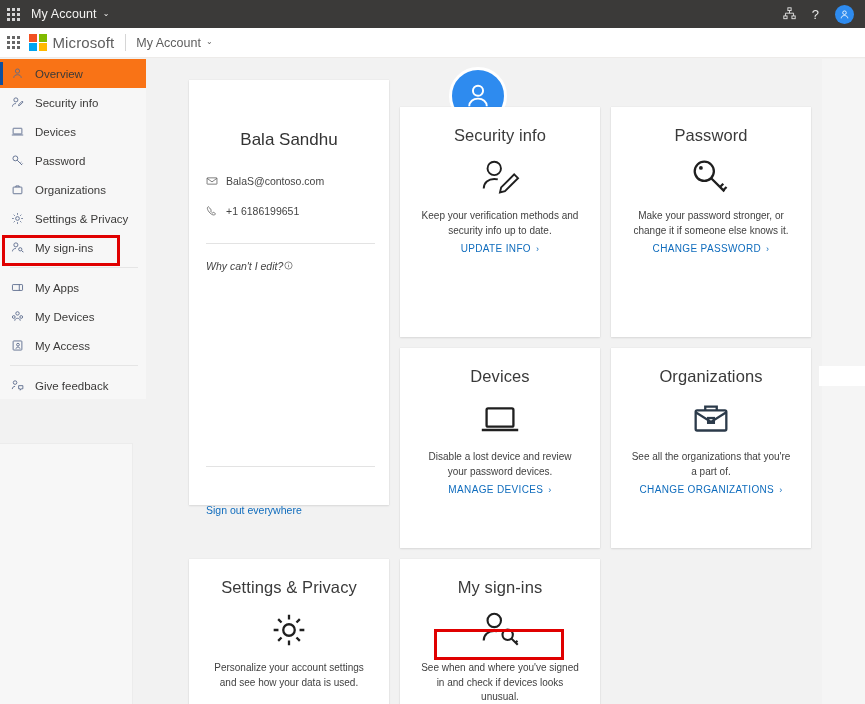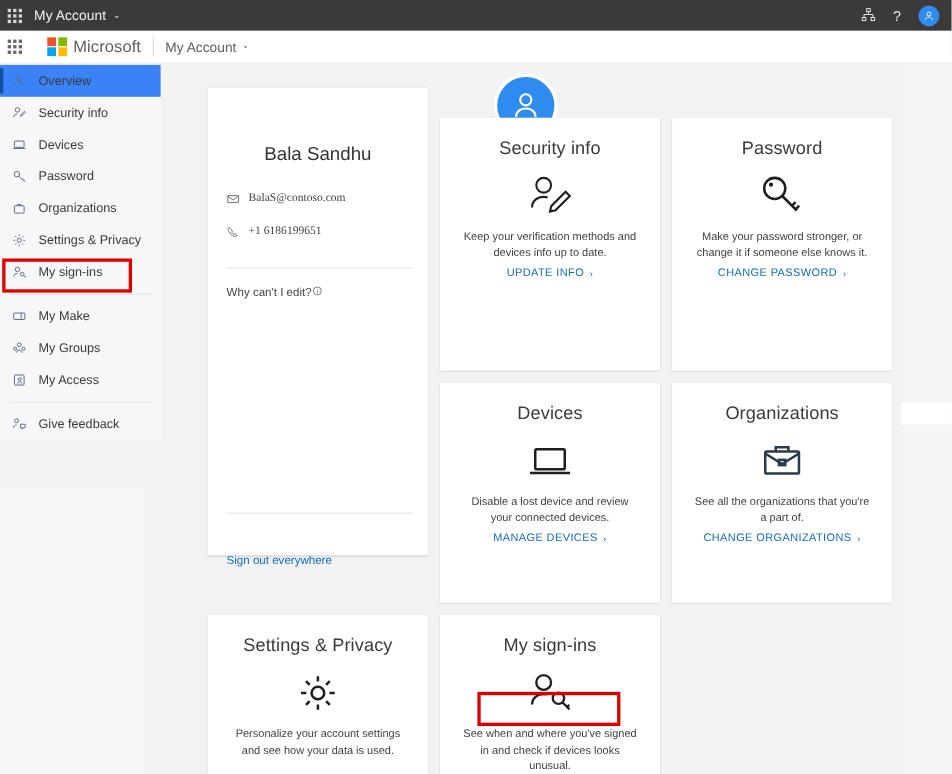--- a/index.html
+++ b/index.html
@@ -36,40 +36,40 @@
   }
 
   
   .msheader {
     position: absolute; left: 0; top: 28px; width: 865px; height: 30px;
     background: #ffffff; display: flex; align-items: center;
     border-bottom: 1px solid #edebe9;
   }
   .waffle-light { width: 27px; display: flex; justify-content: center; align-items: center; }
   .waffle-light .waffle i { background: #666666; }
-  .ms-logo-wrap { display: flex; align-items: center; gap: 6px; margin-left: 16px; }
+  .ms-logo-wrap { display: flex; align-items: center; gap: 6px; margin-left: 2px; }
   .ms-squares {
     display: grid; grid-template-columns: 8px 8px; grid-template-rows: 8px 8px; gap: 1.5px;
   }
   .ms-squares i { display: block; }
   .ms-word { font-size: 15px; color: #5e5e5e; letter-spacing: .1px; }
   .ms-divider { width: 1px; height: 17px; background: #d6d6d6; margin: 0 10px 0 11px; }
   .ms-app { font-size: 12.5px; color: #5e5e5e; display: flex; align-items: center; gap: 5px; }
 
   
   .sidebar {
     position: absolute; left: 0; top: 59px; width: 146px; height: 340px;
     background: #f7f7f7;
   }
   .nav-item {
     display: flex; align-items: center; height: 29px; padding-left: 11px;
     font-size: 11.5px; color: #3b3a39; cursor: pointer; position: relative;
   }
   .nav-item .ico { width: 22px; display: flex; align-items: center; color: #5b6b8c; }
-  .nav-item.active { background: #3b82f6; }
+  .nav-item.active { background: #f97316; }
   .nav-item.active::before {
     content: ""; position: absolute; left: 0; top: 3px; bottom: 3px; width: 2.5px;
     background: #0f4f9e;
   }
   .nav-label { padding-left: 2px; }
   .nav-sep { height: 1px; background: #e5e5e5; margin: 5px 8px 5px 10px; }
   .side-panel-below {
     position: absolute; left: 0; top: 443px; width: 133px; height: 261px;
     background: #f7f7f7; border-right: 1px solid #ececec; border-top: 1px solid #ececec;
   }
@@ -97,29 +97,29 @@
   .avatar-big {
     position: absolute; left: 260px; top: -13px; width: 58px; height: 58px;
     border-radius: 50%; background: #2e8bef; border: 3px solid #ffffff;
     display: flex; align-items: center; justify-content: center;
   }
   .profile-name {
     margin-top: 50px; text-align: center; font-size: 17px; color: #333333; font-weight: 400;
   }
   .profile-row {
     display: flex; gap: 8px; padding: 0 0 0 17px;
-    font-size: 10.5px; color: #444444; font-family: Liberation Serif, serif;
+    font-size: 10.5px; color: #444444;
   }
   .profile-row.email { margin-top: 25px; }
   .profile-row.phone { margin-top: 18px; }
   .profile-row .ico { color: #555555; display: flex; align-items: center; }
   .profile-divider { height: 1px; background: #e3e3e3; margin: 26px 14px 0 17px; }
   .why-edit {
     margin-top: 16px; padding-left: 17px; font-size: 10.5px; color: #444444;
-    display: inline-flex; align-items: center; gap: 1px;
+    display: inline-flex; align-items: center; gap: 1px; font-style: italic;
   }
   .signout-divider { position: absolute; left: 17px; right: 14px; top: 386px; height: 1px; background: #e3e3e3; }
   .signout {
     position: absolute; left: 17px; top: 424px; font-size: 10.5px; color: #0f6cbd;
     text-decoration: none; cursor: pointer;
   }
 
   
   .tile { padding: 19px 14px 0; text-align: center; }
   .tile-title { font-size: 16.5px; color: #3a3a3a; font-weight: 400; letter-spacing: .1px; }
@@ -293,33 +293,33 @@
 
   <div class="nav-sep"></div>
 
   <div class="nav-item">
     <span class="ico">
       <svg width="13" height="13" viewBox="0 0 16 16" fill="none" stroke="#5b6b8c" stroke-width="1.1">
         <rect x="1.8" y="4.4" width="12.4" height="7.2" rx="0.8"></rect>
           <path d="M10.2 4.4v7.2"></path>
       </svg>
     </span>
-    <span class="nav-label">My Make</span>
+    <span class="nav-label">My Apps</span>
   </div>
 
   <div class="nav-item">
     <span class="ico">
       <svg width="13" height="13" viewBox="0 0 16 16" fill="none" stroke="#5b6b8c" stroke-width="1.1">
         <circle cx="8" cy="4.2" r="2.1"></circle>
           <circle cx="3.4" cy="8.6" r="1.7"></circle>
           <circle cx="12.6" cy="8.6" r="1.7"></circle>
         <path d="M4.6 13.2c0-1.9 1.5-3 3.4-3s3.4 1.1 3.4 3"></path>
       </svg>
     </span>
-    <span class="nav-label">My Groups</span>
+    <span class="nav-label">My Devices</span>
   </div>
 
   <div class="nav-item">
     <span class="ico">
       <svg width="13" height="13" viewBox="0 0 16 16" fill="none" stroke="#5b6b8c" stroke-width="1.1">
         <rect x="2.6" y="2.4" width="10.8" height="11.2" rx="0.8"></rect>
         <circle cx="8.6" cy="7" r="1.7"></circle>
           <path d="M6.2 12c0-1.3 1.1-2 2.4-2s2.4.7 2.4 2"></path>
       </svg>
     </span>
@@ -393,21 +393,21 @@
   <div class="card c-sec">
     <div class="tile">
       <div class="tile-title">Security info</div>
       <div class="tile-icon">
         <svg width="46" height="46" viewBox="0 0 48 48" fill="none" stroke="#1f1f1f" stroke-width="2">
           <circle cx="18" cy="14" r="7"></circle>
           <path d="M7 35c0-6.4 5-10 11-10 1.3 0 2.6.2 3.7.5"></path>
           <path d="M38.8 20.2l4 4-13.6 13.6-5.2 1.2 1.2-5.2z"></path>
         </svg>
       </div>
-      <div class="tile-desc">Keep your verification methods and devices info up to date.</div>
+      <div class="tile-desc">Keep your verification methods and security info up to date.</div>
       <a class="tile-link">
         <span>UPDATE INFO</span>
         <span class="arr">›</span>
       </a>
     </div>
   </div>
 
   <div class="card c-pwd">
     <div class="tile">
       <div class="tile-title">Password</div>
@@ -428,21 +428,21 @@
 
   <div class="card c-dev">
     <div class="tile">
       <div class="tile-title">Devices</div>
       <div class="tile-icon">
         <svg width="46" height="46" viewBox="0 0 48 48" fill="none" stroke="#1f1f1f" stroke-width="2.4">
           <rect x="10" y="13" width="28" height="19" rx="1.5"></rect>
             <path d="M5 35.5h38"></path>
         </svg>
       </div>
-      <div class="tile-desc">Disable a lost device and review your connected devices.</div>
+      <div class="tile-desc">Disable a lost device and review your password devices.</div>
       <a class="tile-link">
         <span>MANAGE DEVICES</span>
         <span class="arr">›</span>
       </a>
     </div>
   </div>
 
   <div class="card c-org">
     <div class="tile">
       <div class="tile-title">Organizations</div>

